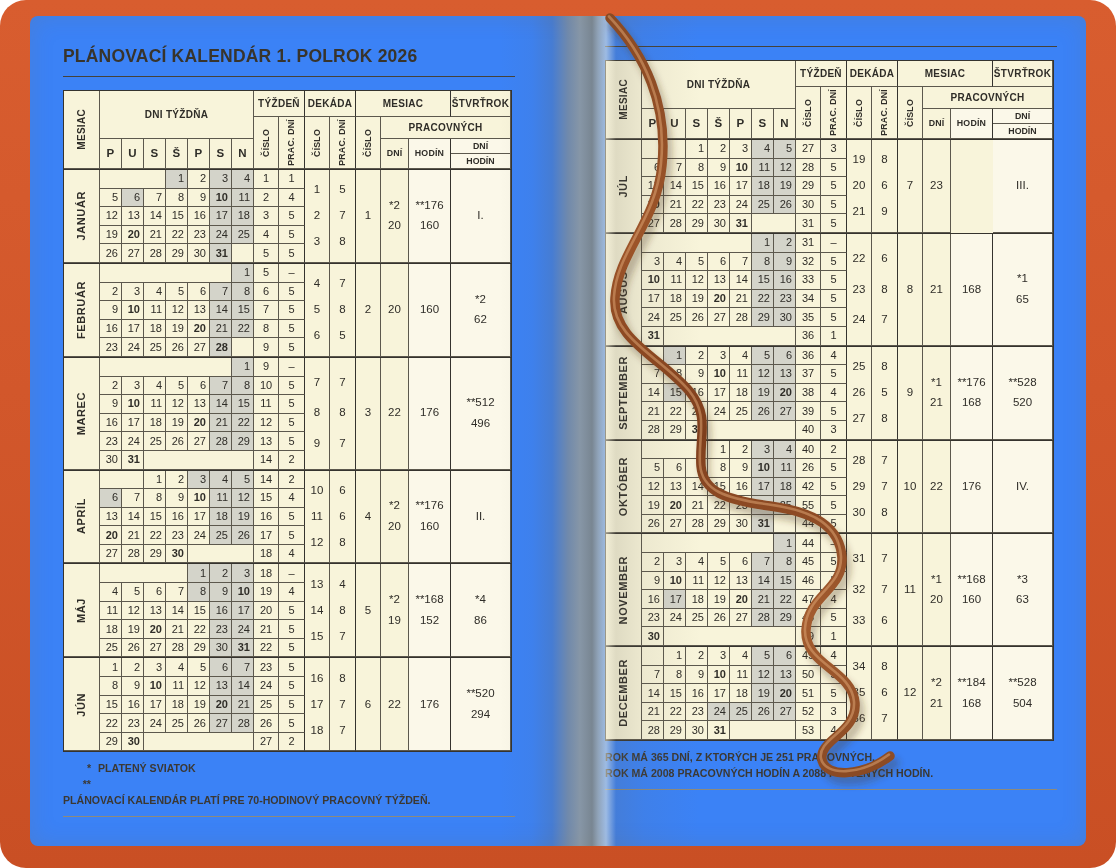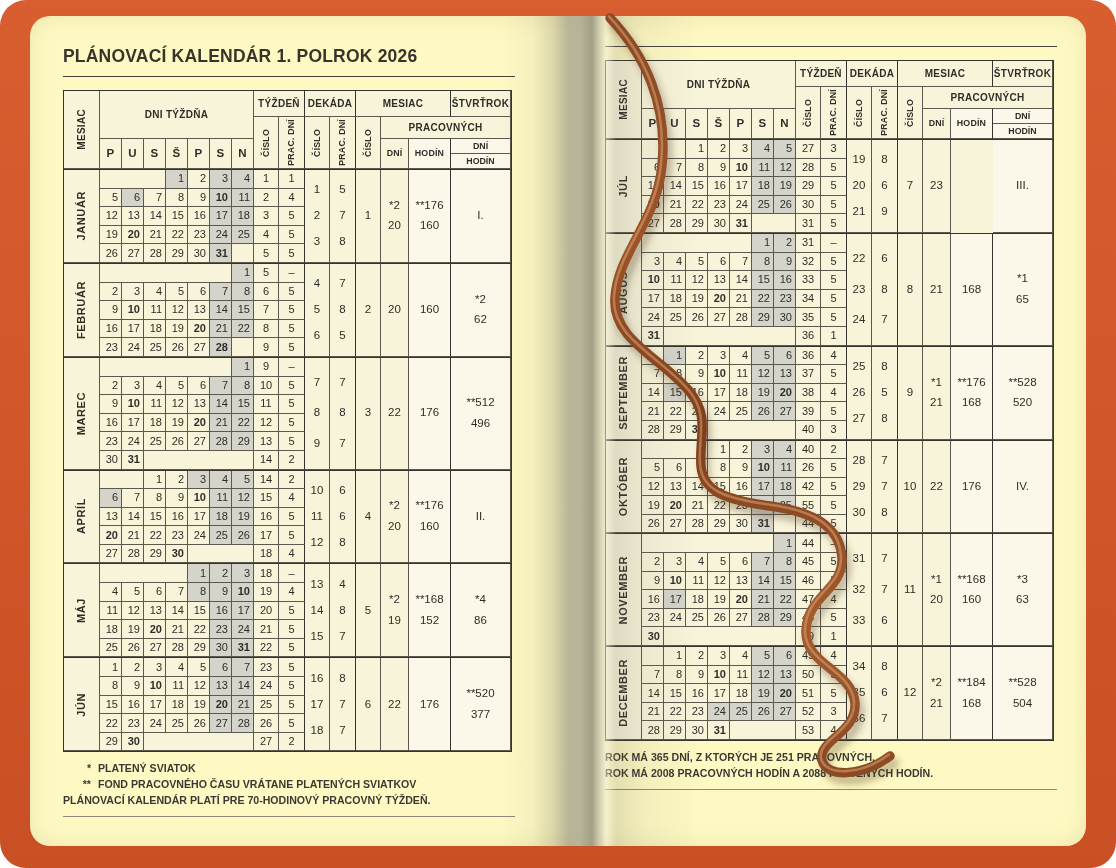--- a/index.html
+++ b/index.html
@@ -1,21 +1,21 @@
 <!DOCTYPE html>
 <html><head>
 <meta charset="utf-8">
 <style>
   html,body{margin:0;padding:0;width:1116px;height:868px;background:#fff;overflow:hidden;
     font-family:"Liberation Sans",sans-serif;}
   .book{position:absolute;inset:0;}
   .cover{position:absolute;inset:0;border-radius:26px;
     background:linear-gradient(180deg,#d85d2f 0%,#d2572b 45%,#c94f24 100%);}
-  .spread{position:absolute;left:30px;right:30px;top:16px;bottom:22px;background:#fef9c3;
-    border-radius:20px;box-shadow:inset 0 0 24px rgba(140,110,50,.15);}
+  .spread{position:absolute;left:30px;right:30px;top:16px;bottom:22px;background:#3b82f6;
+    border-radius:8px;box-shadow:inset 0 0 24px rgba(140,110,50,.15);}
   .page{position:absolute;top:30px;width:452px;}
   .page.left{left:33px;}
   .page.right{right:29px;}
   .ptitle{font-size:17.5px;font-weight:700;color:#38342c;letter-spacing:.2px;margin-bottom:9px;}
   .page.right .ptitle{text-align:right;}
   .trule{border-top:1.7px solid #45423a;margin-bottom:13px;}
   .cal{width:max-content;border:1.8px solid #35332e;background:#f8f4da;}
   .hdr,.mblock{display:grid;
     grid-template-columns:36px repeat(7,22px) 25px 26px 25px 26px 25px 28px 42px 60px;}
   .hdr{grid-template-rows:26px 22px 30px;}
@@ -504,32 +504,31 @@
             </div>
             <div class="c ctr" style="grid-area: 1 / 13 / -1 / 14;">6</div>
             <div class="c sp ctr g" style="grid-area: 1 / 14 / -1 / 15;">
               <div>22</div>
             </div>
             <div class="c sp ctr g tr2 lt" style="grid-area: 1 / 15 / -1 / 16;">
               <div>176</div>
             </div>
             <div class="c sp ctr g lt" style="grid-area: 1 / 16 / -1 / 17;">
               <div>**520</div>
-              <div>377</div>
+              <div>294</div>
             </div>
           </div>
         </div>
       <div class="fnotes">
           <div class="fline">
             <span class="fmark">*</span>
             <span>PLATENÝ SVIATOK</span>
           </div>
           <div class="fline">
             <span class="fmark">**</span>
-            <span>FOND PRACOVNÉHO ČASU VRÁTANE PLATENÝCH SVIATKOV</span>
           </div>
           <div class="fline">
             <span>PLÁNOVACÍ KALENDÁR PLATÍ PRE 70-HODINOVÝ PRACOVNÝ TÝŽDEŇ.</span>
           </div>
         </div>
       <div class="frule"></div>
     </div>
 
     <div class="page right">
       <div class="trule"></div>

